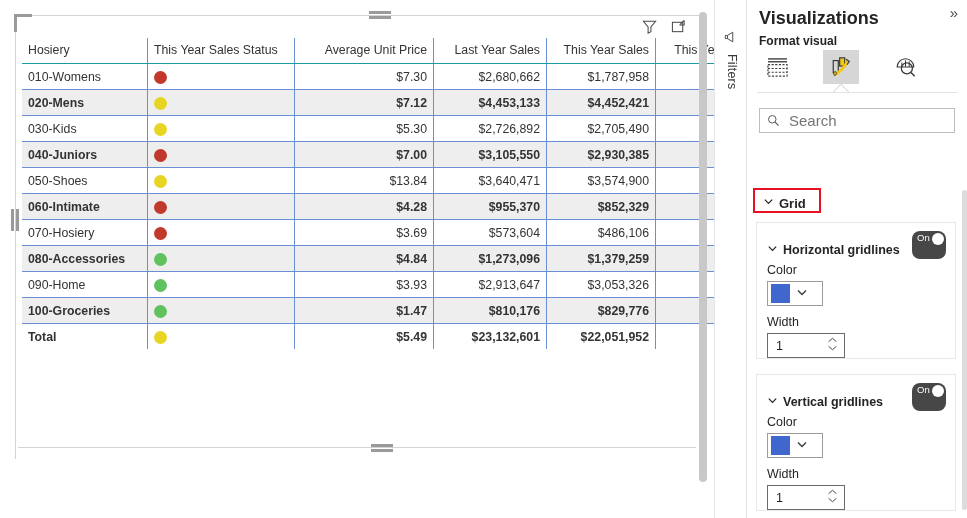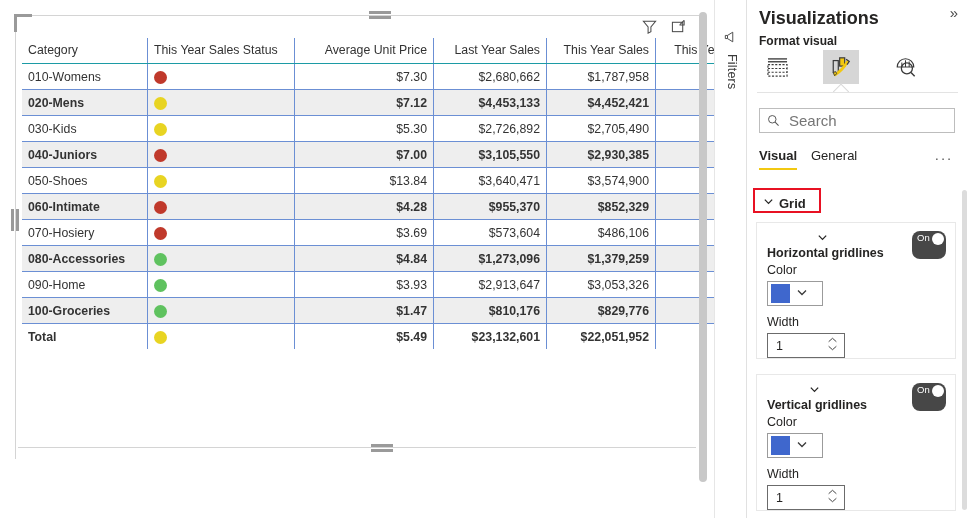--- a/index.html
+++ b/index.html
@@ -108,21 +108,21 @@
   
   .sec-grid{position:absolute;left:16px;top:190px;width:72px;height:26px;display:flex;align-items:center;cursor:pointer;}
   .sec-grid .chev{margin-right:5px;}
   .sec-grid .lbl{font-size:13px;color:#252423;font-weight:bold;}
   .annot{position:absolute;left:753px;top:188px;width:68px;height:25px;border:2px solid #e81123;box-sizing:border-box;pointer-events:none;}
 
   .card{position:absolute;left:756px;width:200px;background:#fff;border:1px solid #e8e8e8;box-sizing:border-box;}
   #card-h{top:222px;height:137px;}
   #card-v{top:374px;height:137px;}
 
-  .card-hdr{position:absolute;left:10px;top:9px;display:flex;align-items:center;flex-direction:column;}
+  .card-hdr{position:absolute;left:10px;top:20px;display:flex;align-items:center;}
   .card-hdr .chev{margin-right:5px;}
   .card-hdr .lbl{font-size:12.5px;color:#252423;font-weight:bold;}
   .toggle{position:absolute;right:9px;top:8px;width:34px;height:28px;border-radius:8px;background:#474747;cursor:pointer;}
   .toggle .txt{position:absolute;left:5px;top:1px;font-size:9.5px;color:#fff;}
   .toggle .knob{position:absolute;right:2px;top:2px;width:12px;height:12px;border-radius:50%;background:#fff;}
 
   .fld-label{position:absolute;left:10px;font-size:12.5px;color:#252423;}
   .color-ctl{position:absolute;left:10px;width:56px;height:25px;border:1px solid #9b9b9b;box-sizing:border-box;
      display:flex;align-items:center;cursor:pointer;background:#fff;}
   .color-sw{width:19px;height:19px;margin-left:3px;background:#3f67cd;}
@@ -174,21 +174,21 @@
               <path d="M9.5 6 14 1.5" stroke="#4a4a4a" stroke-width="1.1"></path>
             </svg>
           </div>
         </div>
       </div>
 
       <div class="tbl-wrap">
         <table class="pbi">
           <thead>
             <tr>
-              <th class="c-cat">Category</th>
+              <th class="c-cat">Hosiery</th>
               <th class="c-status">This Year Sales Status</th>
               <th class="c-aup">Average Unit Price</th>
               <th class="c-lys">Last Year Sales</th>
               <th class="c-tys">This Year Sales</th>
               <th class="c-tysg">This Year Sales Goal</th>
             </tr>
           </thead>
           <tbody id="tbody">
               <tr>
                 <td class="c-cat">010-Womens</td>
@@ -339,25 +339,20 @@
     <div class="vp-search">
       <span class="mag">
         <svg width="13" height="13" viewBox="0 0 16 16">
           <circle cx="6.5" cy="6.5" r="4.6" fill="none" stroke="#555" stroke-width="1.2"></circle>
           <path d="M10 10l4.2 4.2" stroke="#555" stroke-width="1.3"></path>
         </svg>
       </span>
       <input type="text" placeholder="Search" style="">
     </div>
 
-    <div class="vp-tabs">
-      <div class="vp-tab active" id="tab-visual">Visual</div>
-      <div class="vp-tab" id="tab-general">General</div>
-      <div class="vp-more">···</div>
-    </div>
 
     <div class="sec-grid">
       <span class="chev">
         <svg width="11" height="11" viewBox="0 0 12 12">
             <path d="M2 4l4 4 4-4" fill="none" stroke="#252423" stroke-width="1.4"></path>
           </svg>
       </span>
       <span class="lbl">Grid</span>
     </div>
 

